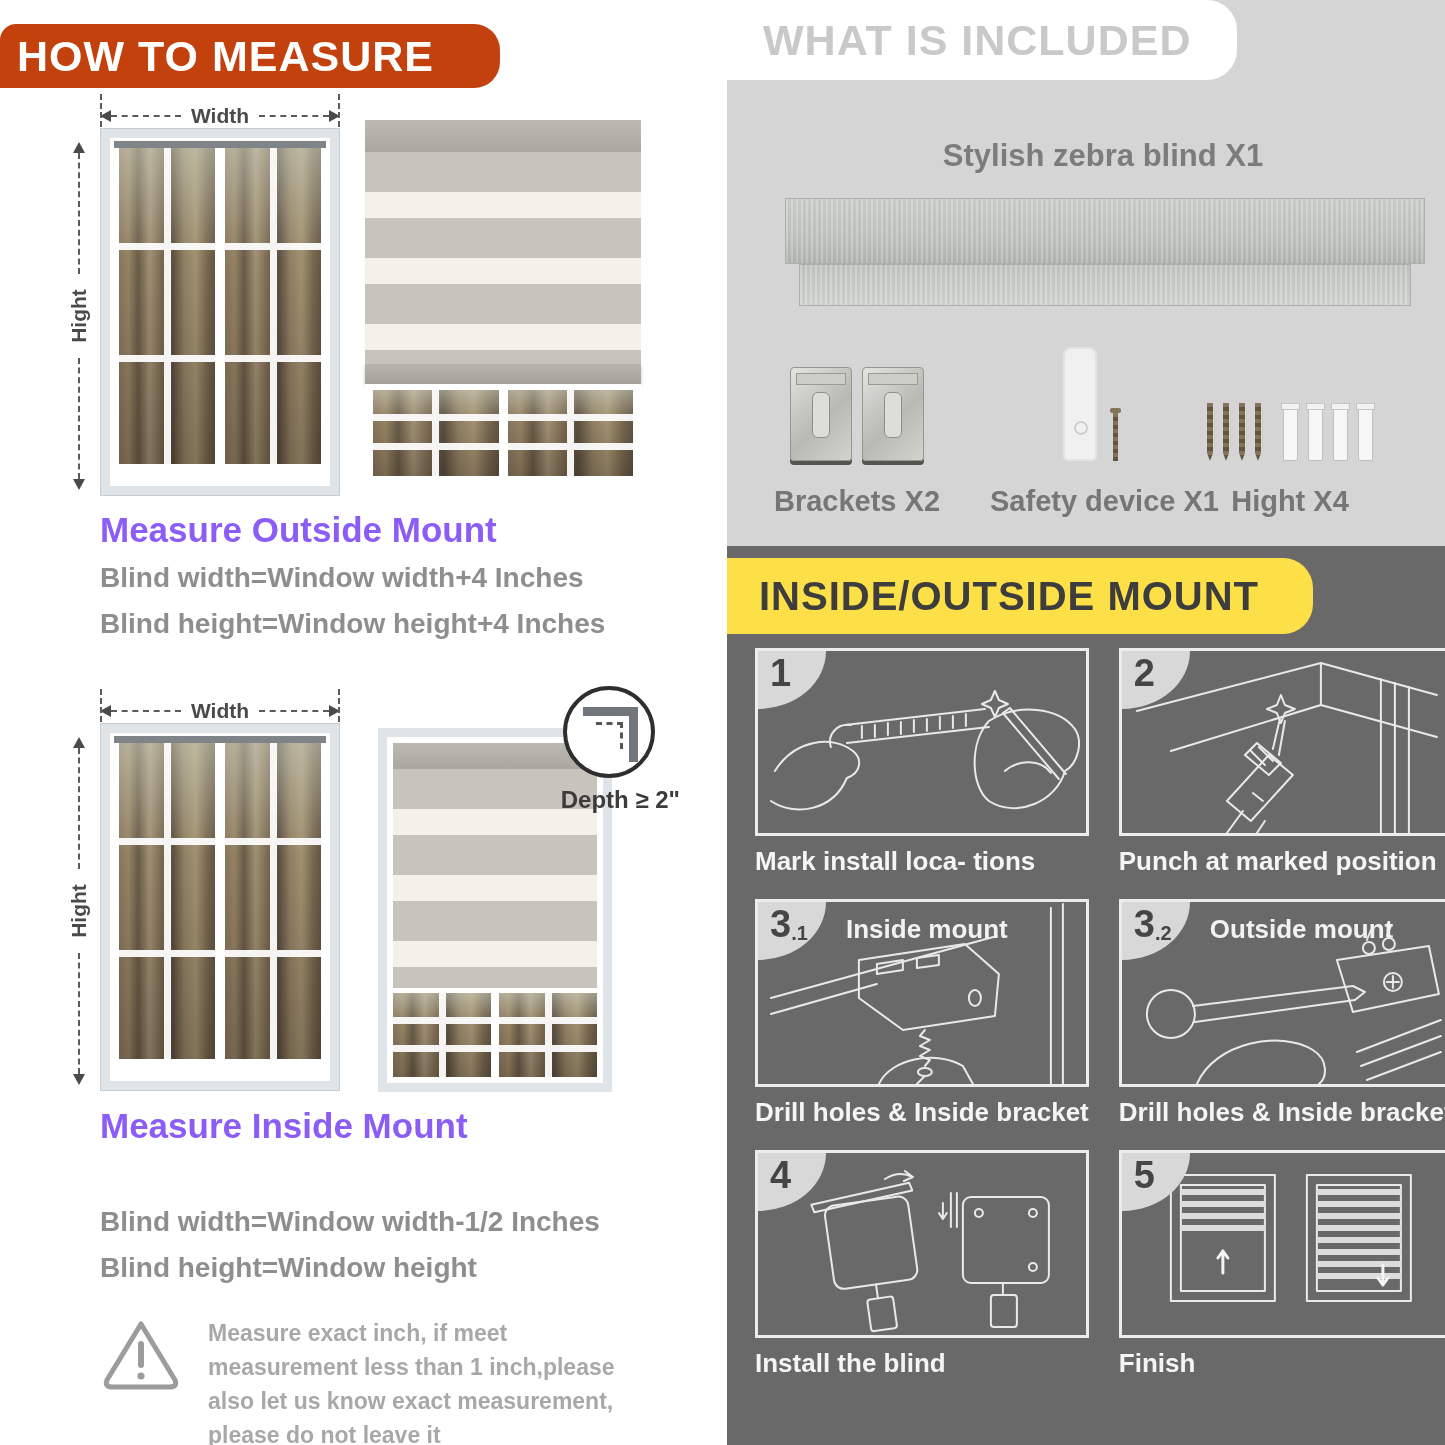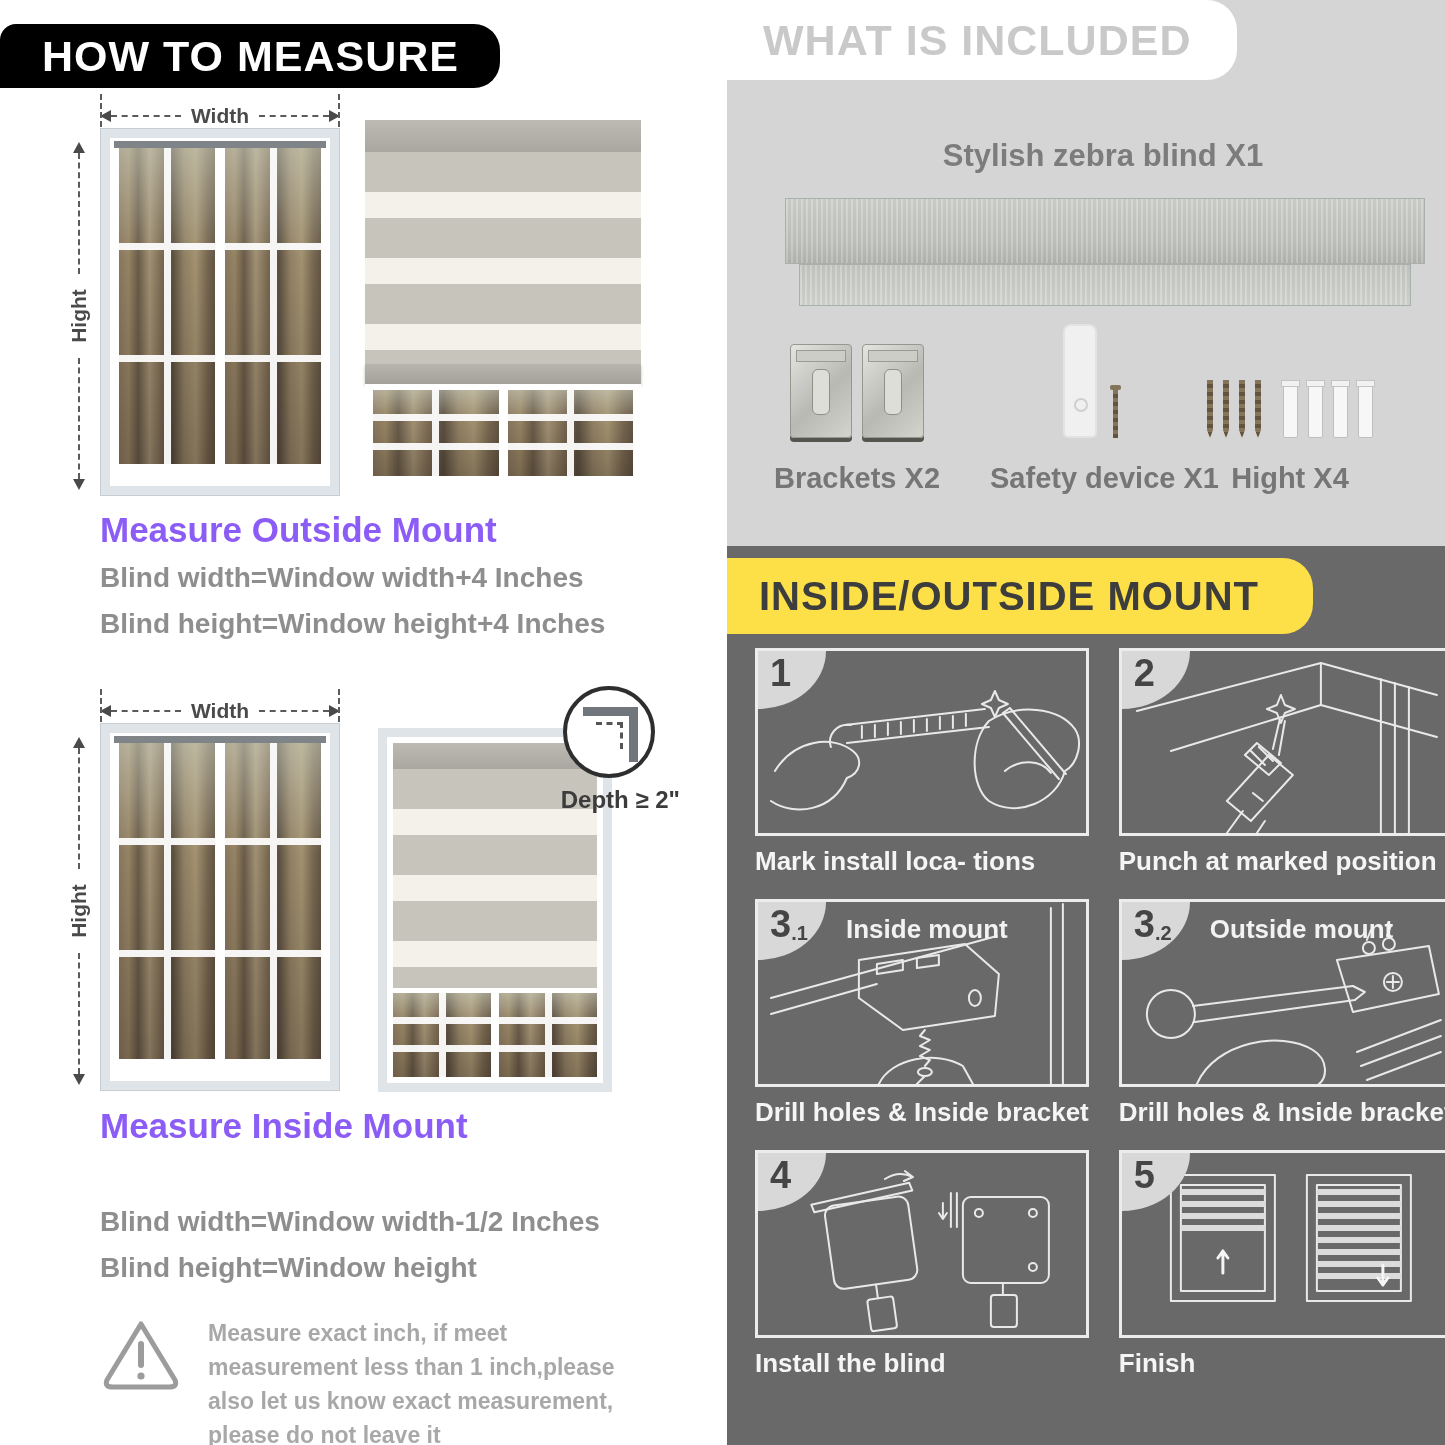--- a/index.html
+++ b/index.html
@@ -1,21 +1,21 @@
 <!DOCTYPE html>
 <html><head>
 <meta charset="utf-8">
 <style>
   html,body{margin:0;padding:0;background:#fff;}
   .canvas{position:relative;width:1445px;height:1445px;background:#ffffff;overflow:hidden;
           font-family:"Liberation Sans",sans-serif;}
 
   
-  .howto-banner{position:absolute;left:0;top:24px;width:500px;height:64px;background:#000000;
-    border-radius:16px 26px 26px 0;display:flex;align-items:center;padding-left:42px;box-sizing:border-box;
+  .howto-banner{position:absolute;left:0;top:24px;width:500px;height:64px;background:#c2410c;
+    border-radius:16px 26px 26px 0;display:flex;align-items:center;padding-left:17px;box-sizing:border-box;
     color:#ffffff;font-size:43px;font-weight:bold;letter-spacing:1px;white-space:nowrap;}
 
   
   .dim-w{position:absolute;height:24px;display:flex;align-items:center;color:#4a4a4a;font-weight:bold;font-size:21px;}
   .dim-w .dash{flex:1;border-top:2px dashed #5a5a5a;height:0;}
   .dim-w .lbl{margin:0 10px;white-space:nowrap;}
   .tri-l{width:0;height:0;border-top:6px solid transparent;border-bottom:6px solid transparent;border-right:11px solid #4a4a4a;}
   .tri-r{width:0;height:0;border-top:6px solid transparent;border-bottom:6px solid transparent;border-left:11px solid #4a4a4a;}
   .dim-w::before,.dim-w::after{content:'';position:absolute;top:-10px;height:42px;border-left:2px dashed #5a5a5a;}
   .dim-w::before{left:0;} .dim-w::after{right:0;}
@@ -72,21 +72,21 @@
   .inc-banner{position:absolute;left:0;top:0;width:510px;height:80px;background:#ffffff;border-radius:0 30px 30px 0;
     display:flex;align-items:center;padding-left:36px;box-sizing:border-box;
     font-size:43px;font-weight:bold;color:#c9c9c9;letter-spacing:1px;white-space:nowrap;}
   .product-title{position:absolute;top:138px;left:17px;width:100%;text-align:center;font-size:31px;font-weight:bold;color:#7c7c7c;}
   .rail-top{position:absolute;left:58px;top:198px;width:640px;height:66px;border:1px solid #aab0ab;box-sizing:border-box;
     background:repeating-linear-gradient(90deg,rgba(255,255,255,.14) 0 2px,rgba(0,0,0,.04) 2px 5px),
                linear-gradient(180deg,#cfd2cd,#c1c4bf 70%,#b4b7b2);}
   .rail-bottom{position:absolute;left:72px;top:264px;width:612px;height:42px;border:1px solid #aab0ab;box-sizing:border-box;
     background:repeating-linear-gradient(90deg,rgba(255,255,255,.14) 0 2px,rgba(0,0,0,.04) 2px 5px),
                linear-gradient(180deg,#c6c9c4,#d3d6d1);}
-  .item{position:absolute;top:318px;width:200px;}
+  .item{position:absolute;top:341px;width:200px;}
   .item .art{height:120px;display:flex;align-items:flex-end;justify-content:center;gap:10px;}
   .item .label{margin-top:24px;text-align:center;font-size:29px;font-weight:bold;color:#767676;white-space:nowrap;}
 
   .bracket{width:60px;height:92px;position:relative;border:1px solid #97978f;border-radius:4px;
     background:linear-gradient(135deg,#e4e4e0,#b9b9b4 55%,#d4d4cf);box-shadow:0 4px 0 #55554f;}
   .bracket::before{content:'';position:absolute;left:5px;right:5px;top:5px;height:10px;border:1px solid #9b9b93;background:#cdcdc7;}
   .bracket::after{content:'';position:absolute;left:50%;top:24px;width:16px;height:44px;margin-left:-9px;
     border:1px solid #8f8f88;border-radius:6px;background:#dedeD8;}
 
   .safety{width:30px;height:110px;border:2px solid #e3e3e3;border-radius:8px 8px 5px 5px;background:rgba(255,255,255,.65);position:relative;}

